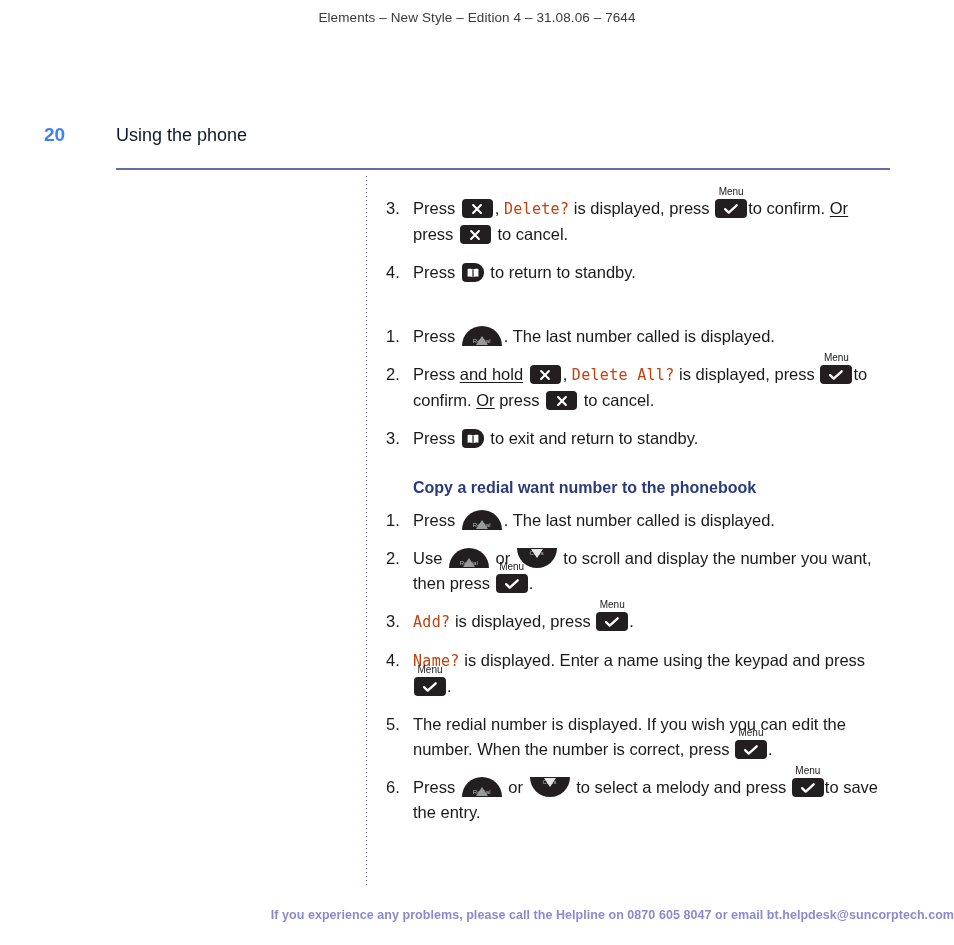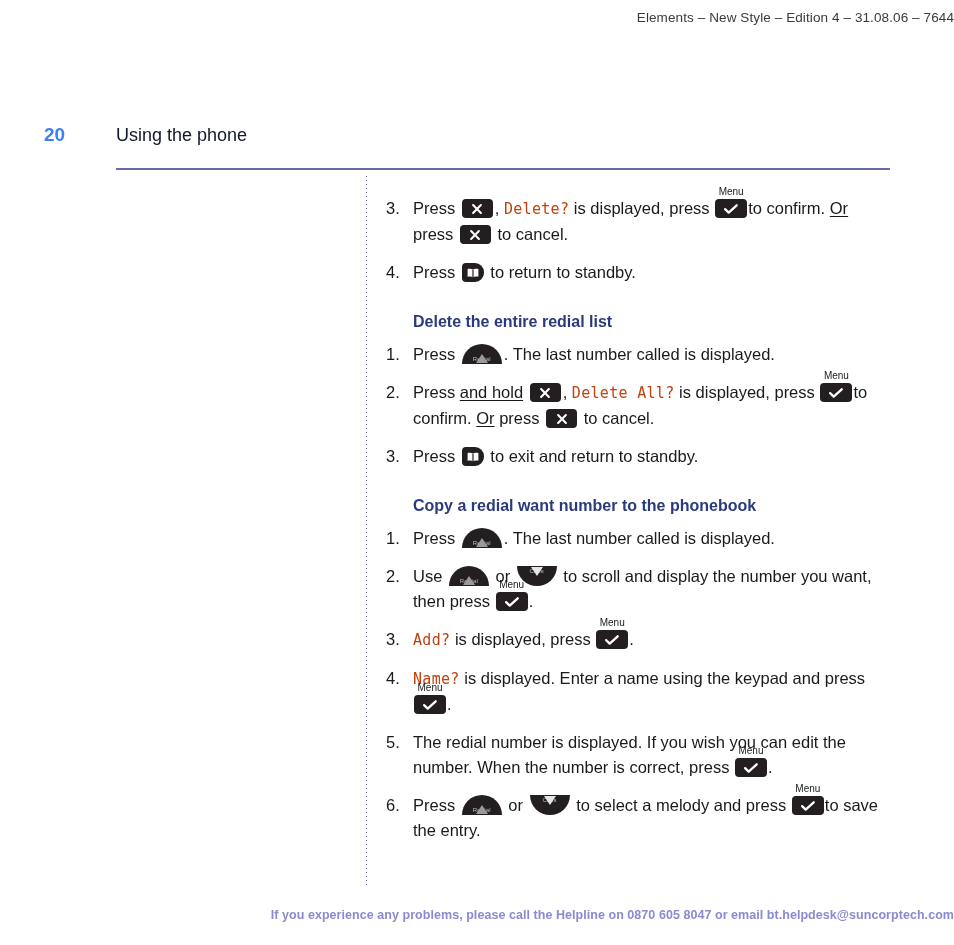--- a/index.html
+++ b/index.html
@@ -15,21 +15,21 @@
     color: #1a1a1a;
     overflow: hidden;
   }
 
   
   .running-head {
     position: absolute;
     top: 10px;
     left: 0;
     width: 954px;
-    text-align: right;
+    text-align: center;
     font-size: 13.5px;
     color: #3a3a3a;
     letter-spacing: 0.1px;
   }
 
   
   .title-row {
     position: absolute;
     top: 124px;
     left: 44px;
@@ -272,21 +272,20 @@
   <div class="list-item">
     <div class="list-num">4.</div>
     <div class="list-body"><span>Press </span><span class="key key-rect key-standby"><svg width="14" height="11" viewBox="0 0 14 11">
             <path d="M7 2.2 C5.6 1 3.4 1 1.6 1.4 L1.6 9.2 C3.4 8.8 5.6 8.8 7 9.8 C8.4 8.8 10.6 8.8 12.4 9.2 L12.4 1.4 C10.6 1 8.4 1 7 2.2 Z" fill="#ffffff"></path>
             <path d="M7 2.6 L7 9.6" stroke="#231f20" stroke-width="1.2"></path>
           </svg></span><span> to return to standby.</span></div>
   </div>
 
   <div class="gap-lg"></div>
 
-  <div class="section-head">Delete the entire redial list</div>
 
   <div class="gap-sm"></div>
 
   <div class="list-item">
     <div class="list-num">1.</div>
     <div class="list-body"><span>Press </span><span class="key-dome up"><span class="dome"></span><span class="dlabel">Redial</span><span class="tri"></span></span><span>. The last number called is displayed.</span></div>
   </div>
 
   <div class="gap-sm"></div>
 

